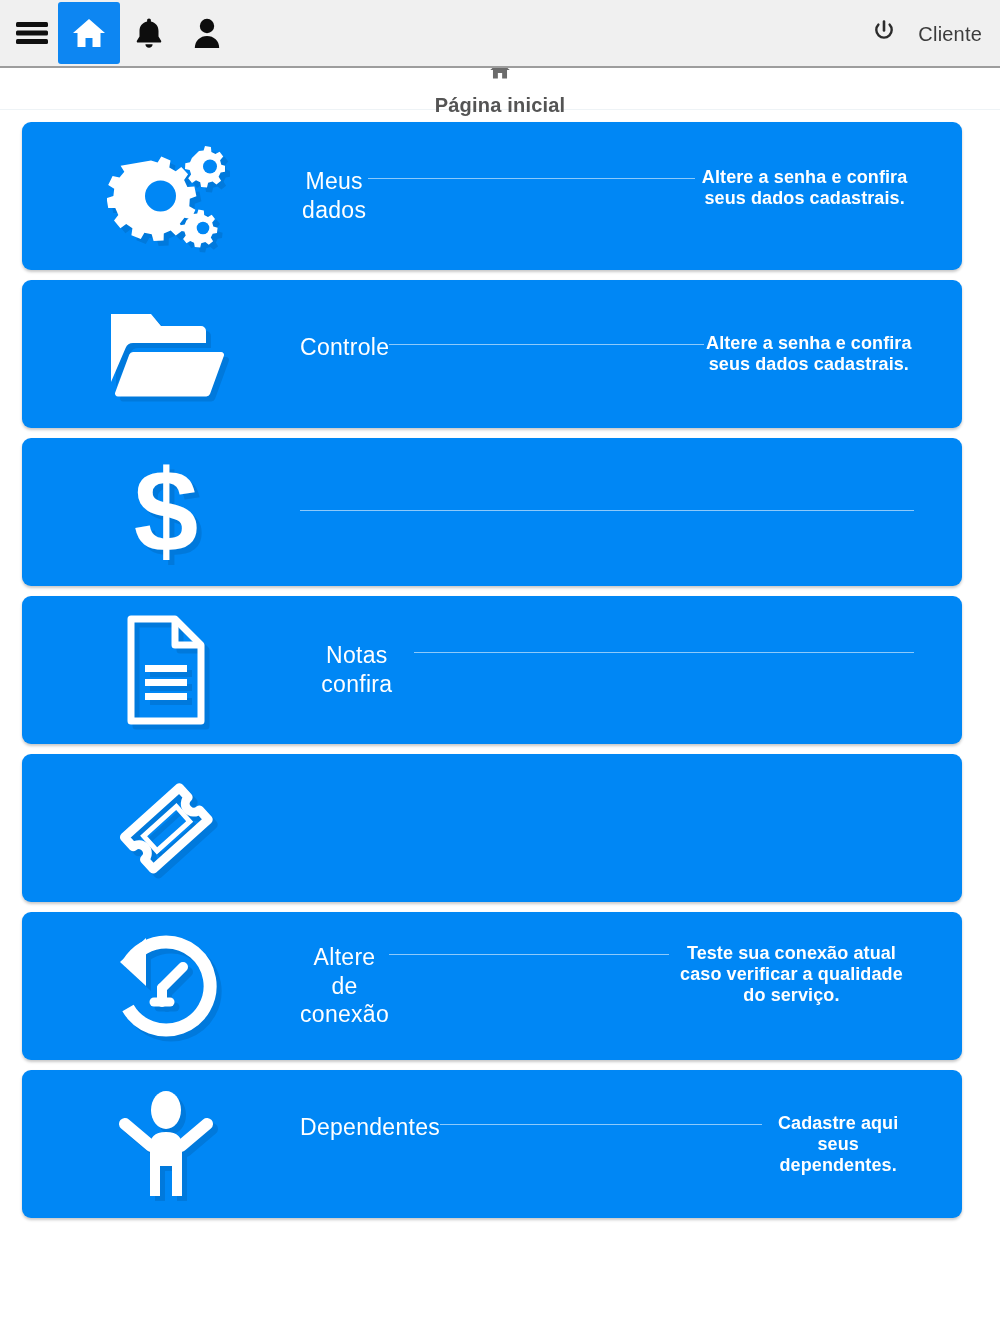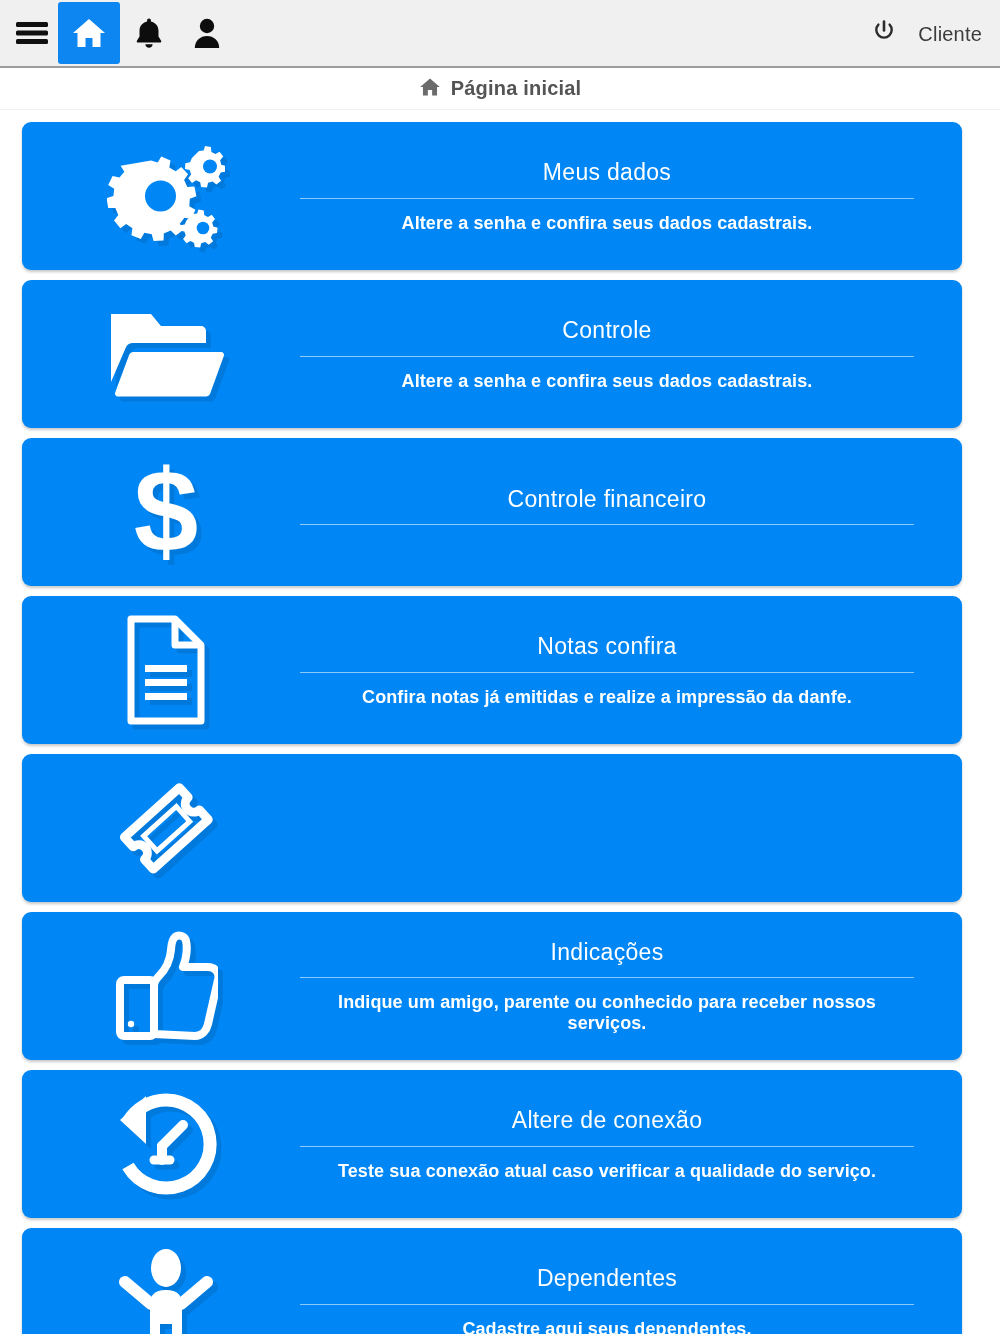--- a/index.html
+++ b/index.html
@@ -63,20 +63,21 @@
 
   
   .titlebar {
     height: 42px;
     background: #ffffff;
     display: flex;
     align-items: center;
     justify-content: center;
     gap: 10px;
     border-bottom: 1px solid #eef3f6;
+    flex-direction: column;
   }
   .titlebar .title-text {
     font-size: 20px;
     font-weight: bold;
     color: #545454;
     letter-spacing: .2px;
   }
 
   
   .cards {
@@ -103,22 +104,22 @@
     padding-left: 10px;
   }
   .card-icon svg {
     display: block;
     filter: drop-shadow(5px 5px 0 rgba(0,0,0,0.10));
   }
   .card-body {
     flex: 1 1 auto;
     padding-right: 48px;
     display: flex;
-    flex-direction: column;
-    align-items: center;
+    flex-direction: row;
+    align-items: flex-start;
   }
   .card-title {
     font-size: 23px;
     color: #ffffff;
     font-weight: normal;
     letter-spacing: .3px;
     line-height: 1.25;
     text-align: center;
   }
   .card-rule {
@@ -245,73 +246,55 @@
 
   <div class="card">
     <div class="card-icon">
       <span>
         <svg width="80" height="112" viewBox="0 0 80 112">
           <text x="40" y="95" font-family="'Liberation Sans', sans-serif" font-size="116" font-weight="bold" fill="#ffffff" text-anchor="middle">$</text>
         </svg>
       </span>
     </div>
     <div class="card-body">
-      <div class="card-title">Controle financeiro</div>
       <div class="card-rule"></div>
     </div>
   </div>
 
   <div class="card">
     <div class="card-icon">
       <span>
         <svg width="86" height="110" viewBox="0 0 86 110">
           <path d="M8 4 h44 l26 26 v76 H8 Z" fill="none" stroke="#ffffff" stroke-width="7" stroke-linejoin="round"></path>
           <path d="M52 4 v26 h26" fill="none" stroke="#ffffff" stroke-width="7" stroke-linejoin="round"></path>
           <rect x="22" y="50" width="42" height="7" fill="#ffffff"></rect>
           <rect x="22" y="64" width="42" height="7" fill="#ffffff"></rect>
           <rect x="22" y="78" width="42" height="7" fill="#ffffff"></rect>
         </svg>
       </span>
     </div>
     <div class="card-body">
       <div class="card-title">Notas confira</div>
       <div class="card-rule"></div>
-      <div class="card-sub">Confira notas já emitidas e realize a impressão da danfe.</div>
     </div>
   </div>
 
   <div class="card">
     <div class="card-icon">
       <span>
         <svg width="110" height="110" viewBox="0 0 110 110">
           <g transform="rotate(-42 55 55)">
             <path d="M18 34 h74 v13 a8.5 8.5 0 0 0 0 17 v13 H18 v-13 a8.5 8.5 0 0 0 0 -17 Z" fill="none" stroke="#ffffff" stroke-width="9" stroke-linejoin="round"></path>
             <rect x="33" y="46" width="44" height="20" fill="none" stroke="#ffffff" stroke-width="5"></rect>
           </g>
         </svg>
       </span>
     </div>
   </div>
 
-  <div class="card">
-    <div class="card-icon">
-      <span>
-        <svg width="104" height="112" viewBox="0 0 104 112">
-          <path d="M40 104 V56 c0 -4 2 -7 5 -10 c7 -7 11 -15 12 -26 c.4 -5 .4 -10 4 -13 c4 -3 10 -1 11 4 c2 9 0 18 -3 26 h25 c7 0 12 6 10 13 l-10 44 c-1.5 6.5 -6 12 -13 12 Z" fill="none" stroke="#ffffff" stroke-width="8" stroke-linejoin="round"></path>
-          <rect x="6" y="50" width="34" height="56" rx="4" fill="none" stroke="#ffffff" stroke-width="8"></rect>
-          <circle cx="17" cy="94" r="3.2" fill="#ffffff"></circle>
-        </svg>
-      </span>
-    </div>
-    <div class="card-body">
-      <div class="card-title">Indicações</div>
-      <div class="card-rule"></div>
-      <div class="card-sub">Indique um amigo, parente ou conhecido para receber nossos serviços.</div>
-    </div>
-  </div>
 
   <div class="card">
     <div class="card-icon">
       <span>
         <svg width="112" height="112" viewBox="0 0 112 112">
           <path d="M56 12 a44 44 0 1 1 -38 66" fill="none" stroke="#ffffff" stroke-width="13" stroke-linecap="butt"></path>
           <path d="M56 12 a44 44 0 0 0 -38 22" fill="none" stroke="#ffffff" stroke-width="13"></path>
           <path d="M36 8 L10 32 L36 56 Z" fill="#ffffff"></path>
           <path d="M73 37 L52 58" stroke="#ffffff" stroke-width="10" stroke-linecap="round"></path>
           <path d="M52 58 L52 72" stroke="#ffffff" stroke-width="10" stroke-linecap="round"></path>

